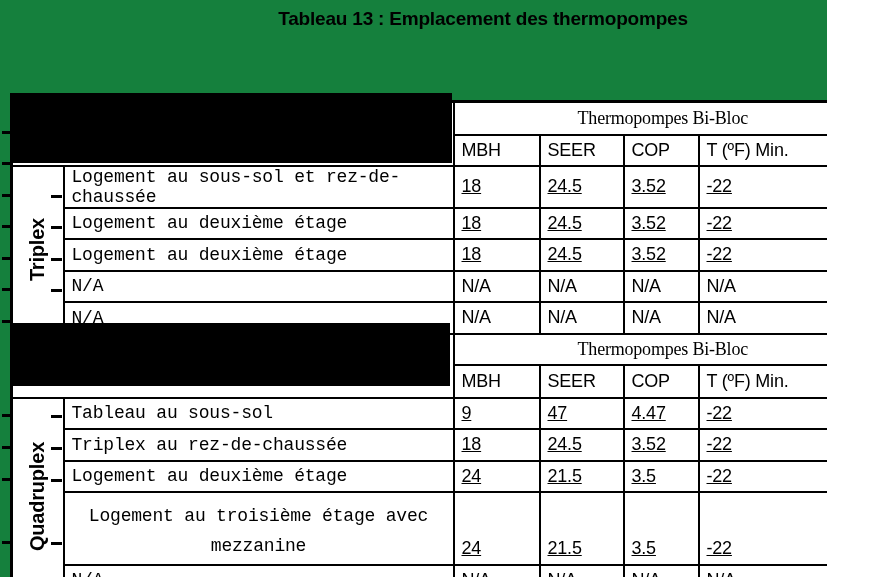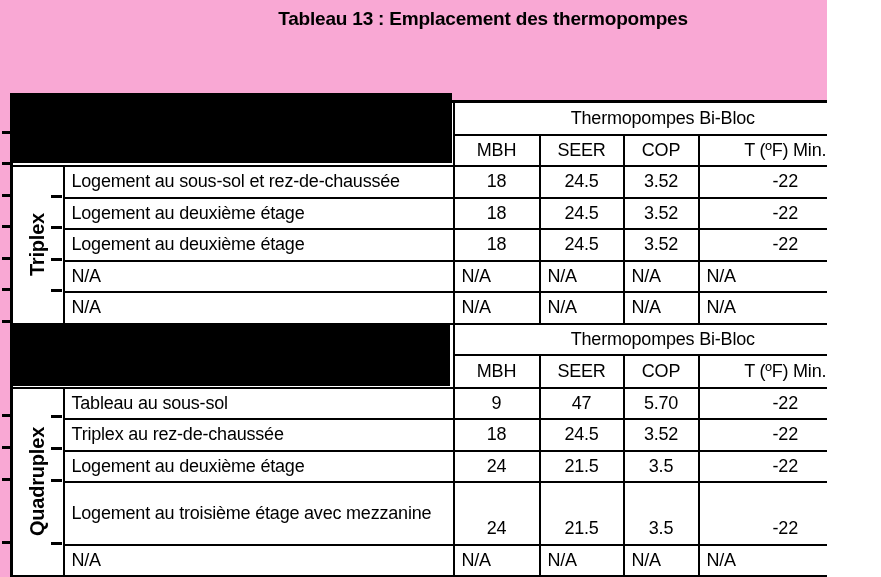--- a/index.html
+++ b/index.html
@@ -1,45 +1,45 @@
 <!DOCTYPE html>
 <html><head>
 <meta charset="utf-8">
 <style>
   html,body{margin:0;padding:0;background:#fff;}
   .page{
-    position:relative;width:827px;height:577px;background:#f9a8d4;overflow:hidden;
+    position:relative;width:827px;height:577px;background:#15803d;overflow:hidden;
     font-family:"Liberation Sans","DejaVu Sans",sans-serif;color:#000;
   }
   .title{
     position:absolute;top:8px;left:483px;transform:translateX(-50%);
     font-size:19px;font-weight:bold;white-space:nowrap;letter-spacing:-0.2px;
   }
   table.tbl{
     position:absolute;left:10px;top:100px;width:861px;
     border-collapse:collapse;table-layout:fixed;
     font-size:18px;letter-spacing:-0.2px;
   }
   table.tbl td{
     border:2px solid #000;padding:0 7px;overflow:hidden;
     vertical-align:middle;background:#fff;
   }
   table.tbl{border:3px solid #000;}
-  td.spanhead{text-align:center;}
-  td.colhead{text-align:center;}
-  td.lbl{text-align:left;}
-  td.num{text-align:center;padding-right:9px;}
+  td.spanhead{text-align:center;font-family:Liberation Serif, serif;}
+  td.colhead{text-align:left;}
+  td.lbl{text-align:left;font-family:Liberation Mono, monospace;}
+  td.num{text-align:left;padding-right:9px;text-decoration:underline;}
   td.na{text-align:left;}
   td.group{padding:0;}
   .rot{display:flex;align-items:center;justify-content:center;width:100%;height:100%;}
   .rot span{
     transform:rotate(-90deg);white-space:nowrap;
     font-weight:bold;font-size:20px;letter-spacing:-0.2px;
   }
-  tr.tall td.lbl{vertical-align:middle;line-height:30px;padding-top:2px;padding-bottom:3px;}
+  tr.tall td.lbl{vertical-align:middle;line-height:30px;padding-top:8px;padding-bottom:3px;text-align:center;}
   tr.tall td.num{vertical-align:bottom;padding-bottom:5px;}
   .redact{position:absolute;background:#000;pointer-events:none;}
   .stub{position:absolute;height:3px;background:#000;pointer-events:none;}
   .stub.l{left:2px;width:8px;}
   .stub.r{left:51px;width:11px;}
 </style>
 </head>
 <body>
 
 <div class="page">
@@ -120,21 +120,21 @@
       </tr>
       <tr style="height:31px">
         <td class="group" rowspan="5">
           <div class="rot">
               <span>Quadruplex</span>
             </div>
         </td>
         <td class="lbl">Tableau au sous-sol</td>
         <td class="num">9</td>
         <td class="num">47</td>
-        <td class="num">5.70</td>
+        <td class="num">4.47</td>
         <td class="num">-22</td>
       </tr>
       <tr style="height:32px">
         <td class="lbl">Triplex au rez-de-chaussée</td>
         <td class="num">18</td>
         <td class="num">24.5</td>
         <td class="num">3.52</td>
         <td class="num">-22</td>
       </tr>
       <tr style="height:31px">

